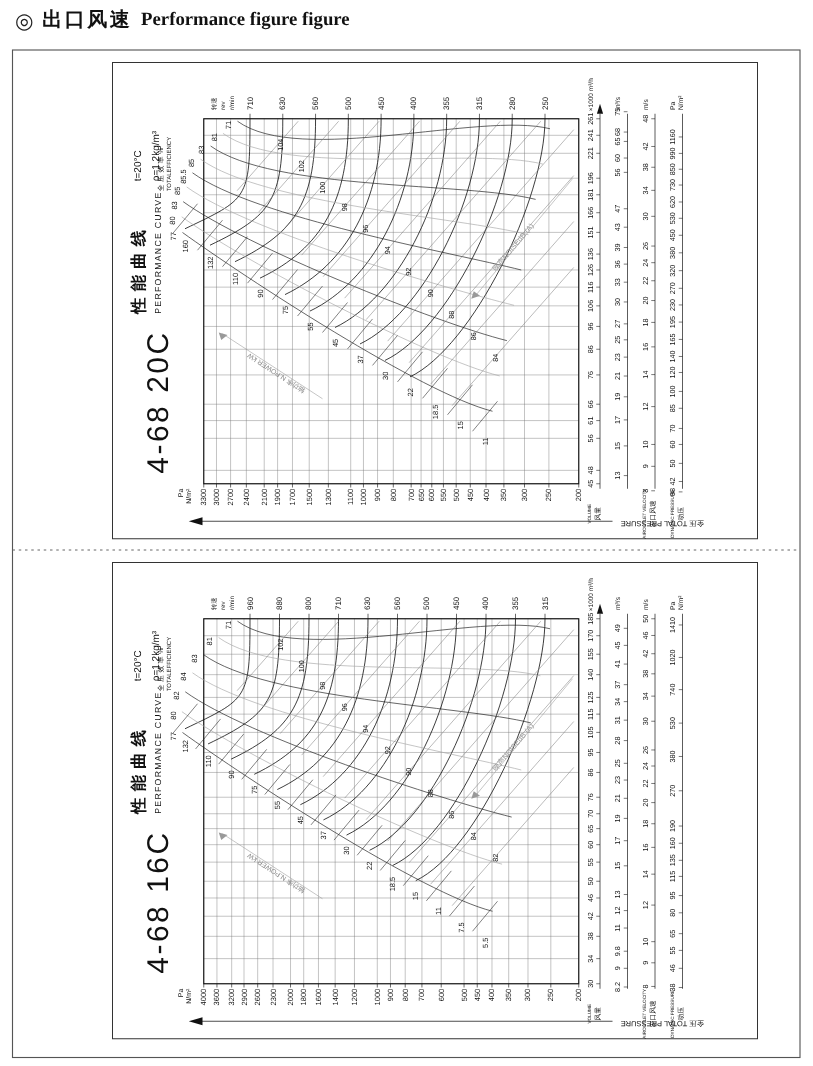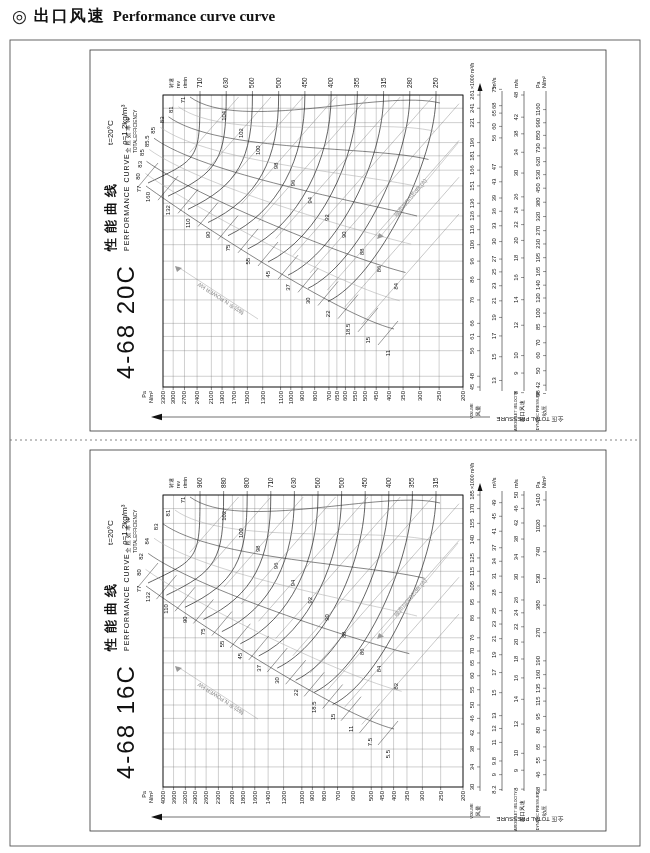--- a/index.html
+++ b/index.html
@@ -12,21 +12,21 @@
   svg{position:absolute;left:0;top:36px;}
   svg text{font-family:"Liberation Sans","DejaVu Sans",sans-serif;}
 </style>
 </head>
 <body>
 
 <div class="page">
   <div class="header">
     <span class="bullet">◎</span>
     <span class="h-zh">出口风速</span>
-    <span class="h-en">Performance curve curve</span>
+    <span class="h-en">Performance figure figure</span>
   </div>
   <svg id="figure" width="650" height="814">
       <rect x="10" y="4" width="630" height="806" fill="none" stroke="#555" stroke-width="0.9"></rect>
       <line x1="10" y1="404" x2="640" y2="404" stroke="#666" stroke-width="0.8" stroke-dasharray="2 3"></line>
       <g transform="translate(88,397) rotate(-90)">
         <rect x="2" y="2" width="381" height="516" fill="none" stroke="#333" stroke-width="0.8"></rect>
         <text x="54" y="46" font-size="24" fill="#111" text-anchor="start" font-weight="500" letter-spacing="2">4-68 20C</text>
         <text x="182" y="27" font-size="13" fill="#111" text-anchor="start" font-weight="600" letter-spacing="5">性能曲线</text>
         <text x="182" y="41" font-size="7" fill="#111" text-anchor="start" letter-spacing="1">PERFORMANCE CURVE</text>
         <text x="288" y="25" font-size="8" fill="#111" text-anchor="start">t=20°C</text>

